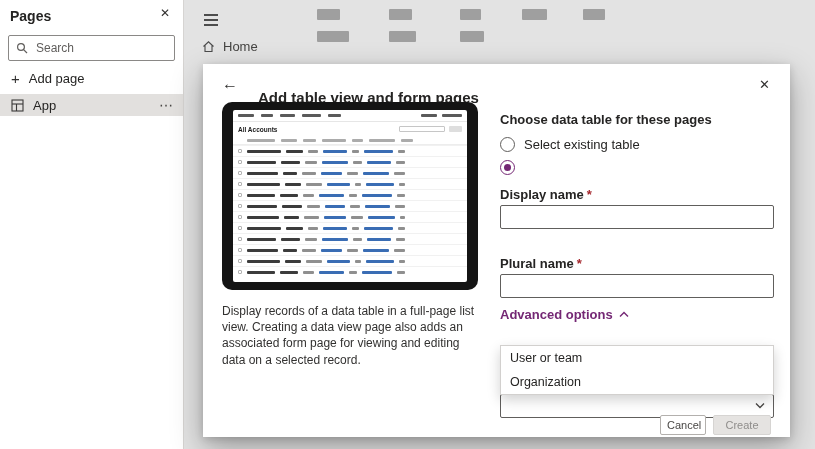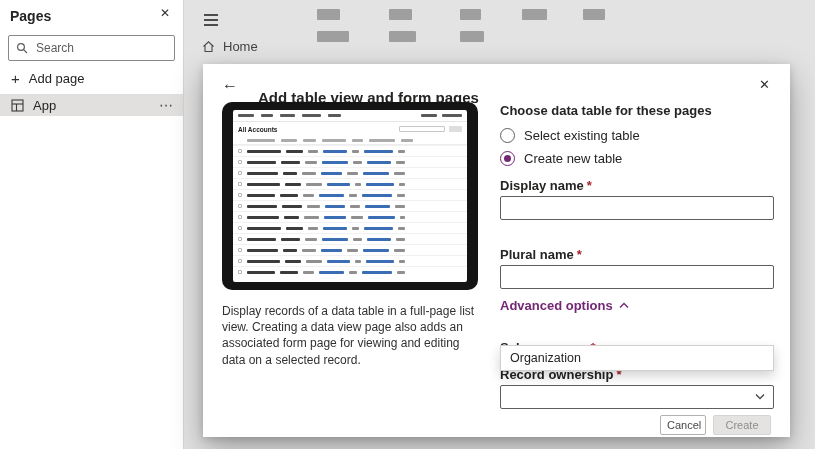--- a/index.html
+++ b/index.html
@@ -59,21 +59,21 @@
   .mini-hbar { height:3px; background:#ababab; border-radius:1px; flex:none; }
   .mini-grid { flex:1; }
   .mini-row { display:flex; align-items:center; gap:5px; height:11px; padding:0 5px;
     border-top:1px solid #f1f1f1; }
   .mini-cb { width:4px; height:4px; border:1px solid #b3b3b3; border-radius:1px; flex:none; }
   .mini-bar { height:3px; border-radius:1px; flex:none; }
   .desc { margin:13px 0 0; width:262px; font-size:12px; line-height:1.35; color:#323130; }
 
   
   .right-col { position:absolute; left:297px; top:36px; width:274px; }
-  .section-title { margin-top:3px; font-size:13px; font-weight:700; color:#252423; }
+  .section-title { margin-top:12px; font-size:13px; font-weight:700; color:#252423; }
   .radio { display:flex; align-items:flex-end; gap:9px; font-size:13px; color:#252423; cursor:pointer; }
   .radio.first { margin-top:10px; }
   .radio.second { margin-top:8px; }
   .rb { width:15px; height:15px; border:1px solid #605e5c; border-radius:50%; flex:none; position:relative; background:#fff; }
   .rb.checked { border-color:#742774; }
   .rb.checked::after { content:""; position:absolute; left:3px; top:3px; width:7px; height:7px;
     border-radius:50%; background:#742774; }
   .field-label { margin-top:12px; font-size:13px; font-weight:700; color:#252423; }
   .field-label.tight { margin-top:27px; }
   .req { color:#a4262c; margin-left:3px; }
@@ -314,21 +314,20 @@
 
     <div class="right-col">
       <div class="section-title">Choose data table for these pages</div>
 
       <label class="radio first">
         <span class="rb"></span>
         <span>Select existing table</span>
       </label>
       <label class="radio second">
         <span class="rb checked"></span>
-        <span>Create new table</span>
       </label>
 
       <div class="field-label">
         <span>Display name</span><span class="req">*</span>
       </div>
       <input class="txt" style="">
 
       <div class="field-label tight">
         <span>Plural name</span><span class="req">*</span>
       </div>
@@ -347,20 +346,21 @@
 
       <div class="field-label">
         <span>Record ownership</span><span class="req">*</span>
       </div>
       <div class="combo">
         <svg width="10" height="7" viewBox="0 0 10 7">
           <polyline points="1,1.5 5,5.5 9,1.5" fill="none" stroke="#484644" stroke-width="1.3"></polyline>
         </svg>
       </div>
       <div class="listbox">
+        <div class="opt">User or team</div>
         <div class="opt">Organization</div>
       </div>
     </div>
 
     <button class="btn ghost">Cancel</button>
     <button class="btn primary-disabled">Create</button>
   </div>
 
 </div>
 

